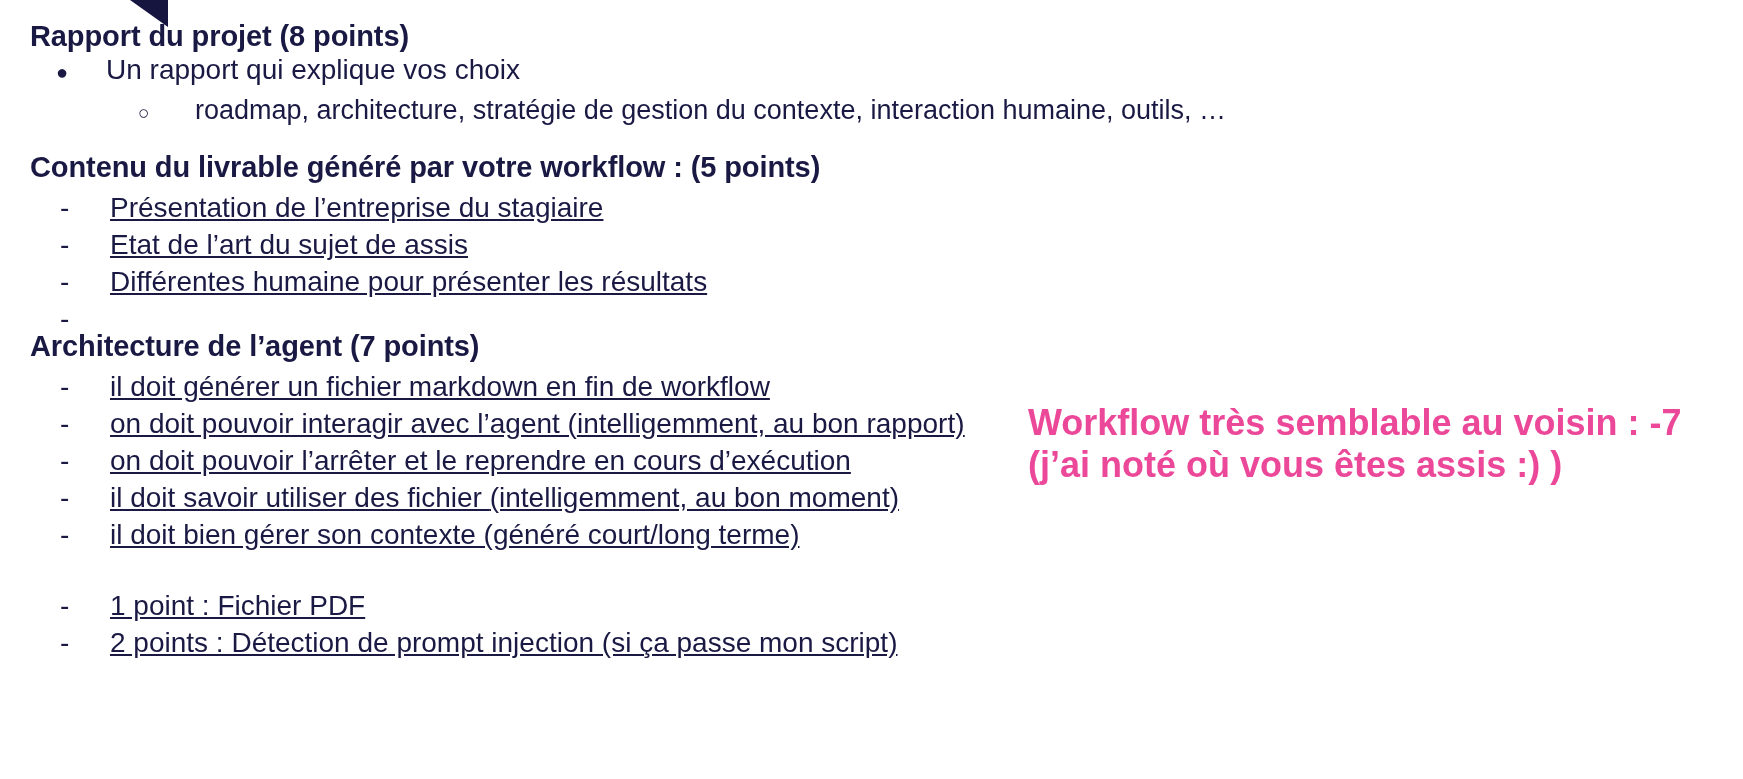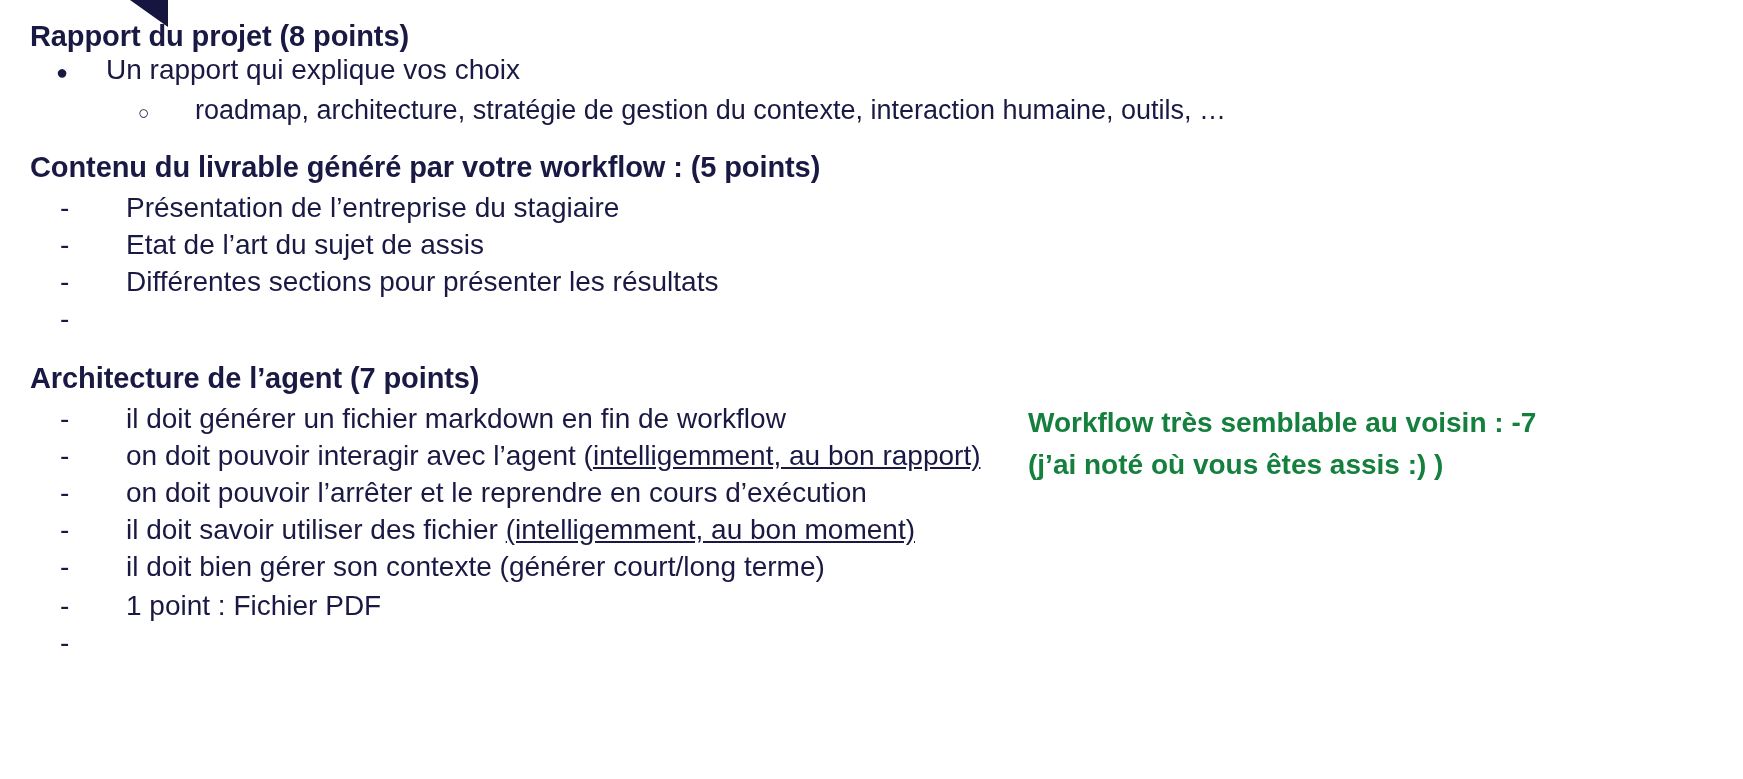--- a/index.html
+++ b/index.html
@@ -76,21 +76,22 @@
     flex: 0 0 auto;
   }
 
   
   .item.dash .marker {
     width: 50px;
     padding-left: 60px;
     font-size: 28px;
   }
   .item.dash .text {
-    margin-left: 16px;
+    margin-left: 0px;
+    text-decoration: underline;
   }
 
   
   .item.bullet1 {
     line-height: 38px;
   }
   .item.bullet1 .marker {
     width: 50px;
     padding-left: 56px;
     font-size: 20px;
@@ -111,22 +112,22 @@
     text-decoration: underline;
     text-underline-offset: 2px;
   }
 
   
   #annotation {
     position: absolute;
     left: 1028px;
     top: 402px;
     width: 600px;
-    color: #15803d;
-    font-size: 28px;
+    color: #ec4899;
+    font-size: 36px;
     font-weight: bold;
     line-height: 42px;
     white-space: nowrap;
   }
   #annotation div { white-space: nowrap; }
 </style>
 </head>
 <body>
 
 <div id="slide">
@@ -155,62 +156,63 @@
         <li class="item dash">
           <span class="marker">-</span>
           <span class="text">Présentation de l’entreprise du stagiaire</span>
         </li>
         <li class="item dash">
           <span class="marker">-</span>
           <span class="text">Etat de l’art du sujet de assis</span>
         </li>
         <li class="item dash">
           <span class="marker">-</span>
-          <span class="text">Différentes sections pour présenter les résultats</span>
-        </li>
-        <li class="item dash">
-          <span class="marker">-</span>
-        </li>
-      </ul>
-    </div>
-
-    <div class="block" style="top:364px;">
+          <span class="text">Différentes humaine pour présenter les résultats</span>
+        </li>
+        <li class="item dash">
+          <span class="marker">-</span>
+        </li>
+      </ul>
+    </div>
+
+    <div class="block" style="top:332px;">
       <div class="heading">Architecture de l’agent (7 points)</div>
       <ul class="items" style="margin-top:7px;">
         <li class="item dash">
           <span class="marker">-</span>
           <span class="text">il doit générer un fichier markdown en fin de workflow</span>
         </li>
         <li class="item dash">
           <span class="marker">-</span>
           <span class="text"><span>on doit pouvoir interagir avec l’agent (</span><u>intelligemment, au bon rapport)</u></span>
         </li>
         <li class="item dash">
           <span class="marker">-</span>
           <span class="text">on doit pouvoir l’arrêter et le reprendre en cours d’exécution</span>
         </li>
         <li class="item dash">
           <span class="marker">-</span>
           <span class="text"><span>il doit savoir utiliser des fichier </span><u>(intelligemment, au bon moment)</u></span>
         </li>
         <li class="item dash">
           <span class="marker">-</span>
-          <span class="text">il doit bien gérer son contexte (générer court/long terme)</span>
+          <span class="text">il doit bien gérer son contexte (généré court/long terme)</span>
         </li>
       </ul>
     </div>
 
     <div class="block" style="top:580px;">
       <ul class="items" style="margin-top:7px;">
         <li class="item dash">
           <span class="marker">-</span>
           <span class="text">1 point : Fichier PDF</span>
         </li>
         <li class="item dash">
           <span class="marker">-</span>
+          <span class="text">2 points : Détection de prompt injection (si ça passe mon script)</span>
         </li>
       </ul>
     </div>
 
     <div id="annotation">
       <div>Workflow très semblable au voisin : -7</div>
       <div>(j’ai noté où vous êtes assis :) )</div>
     </div>
 
   </div>

